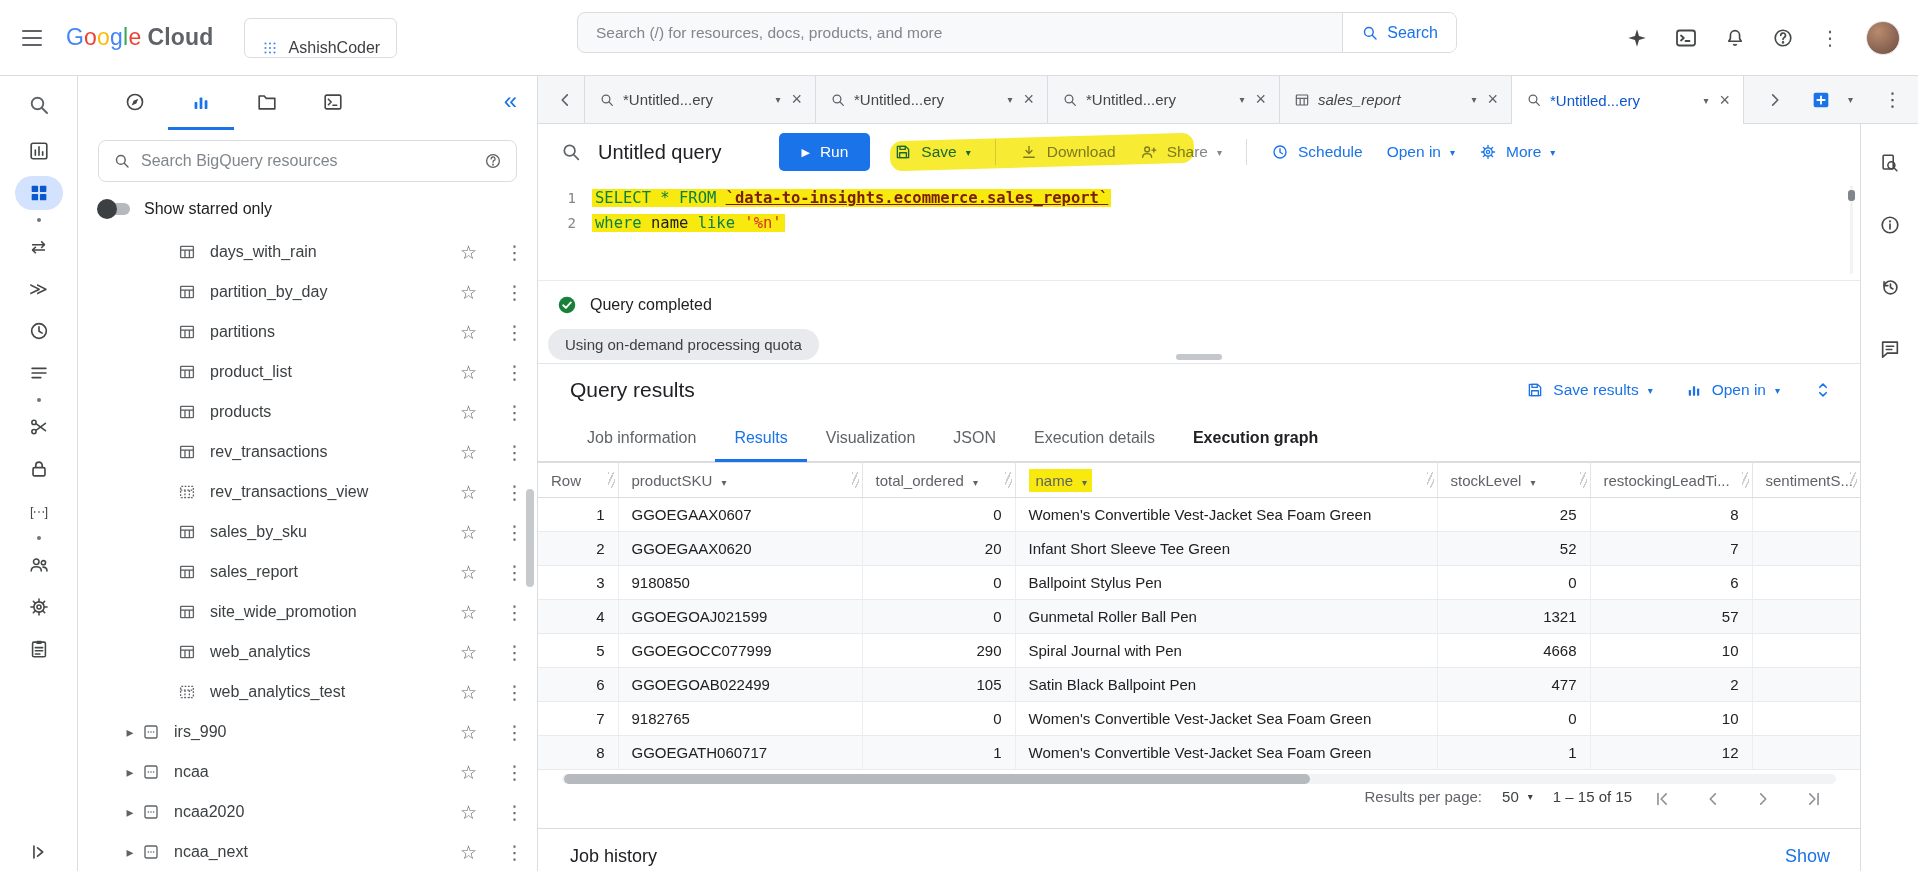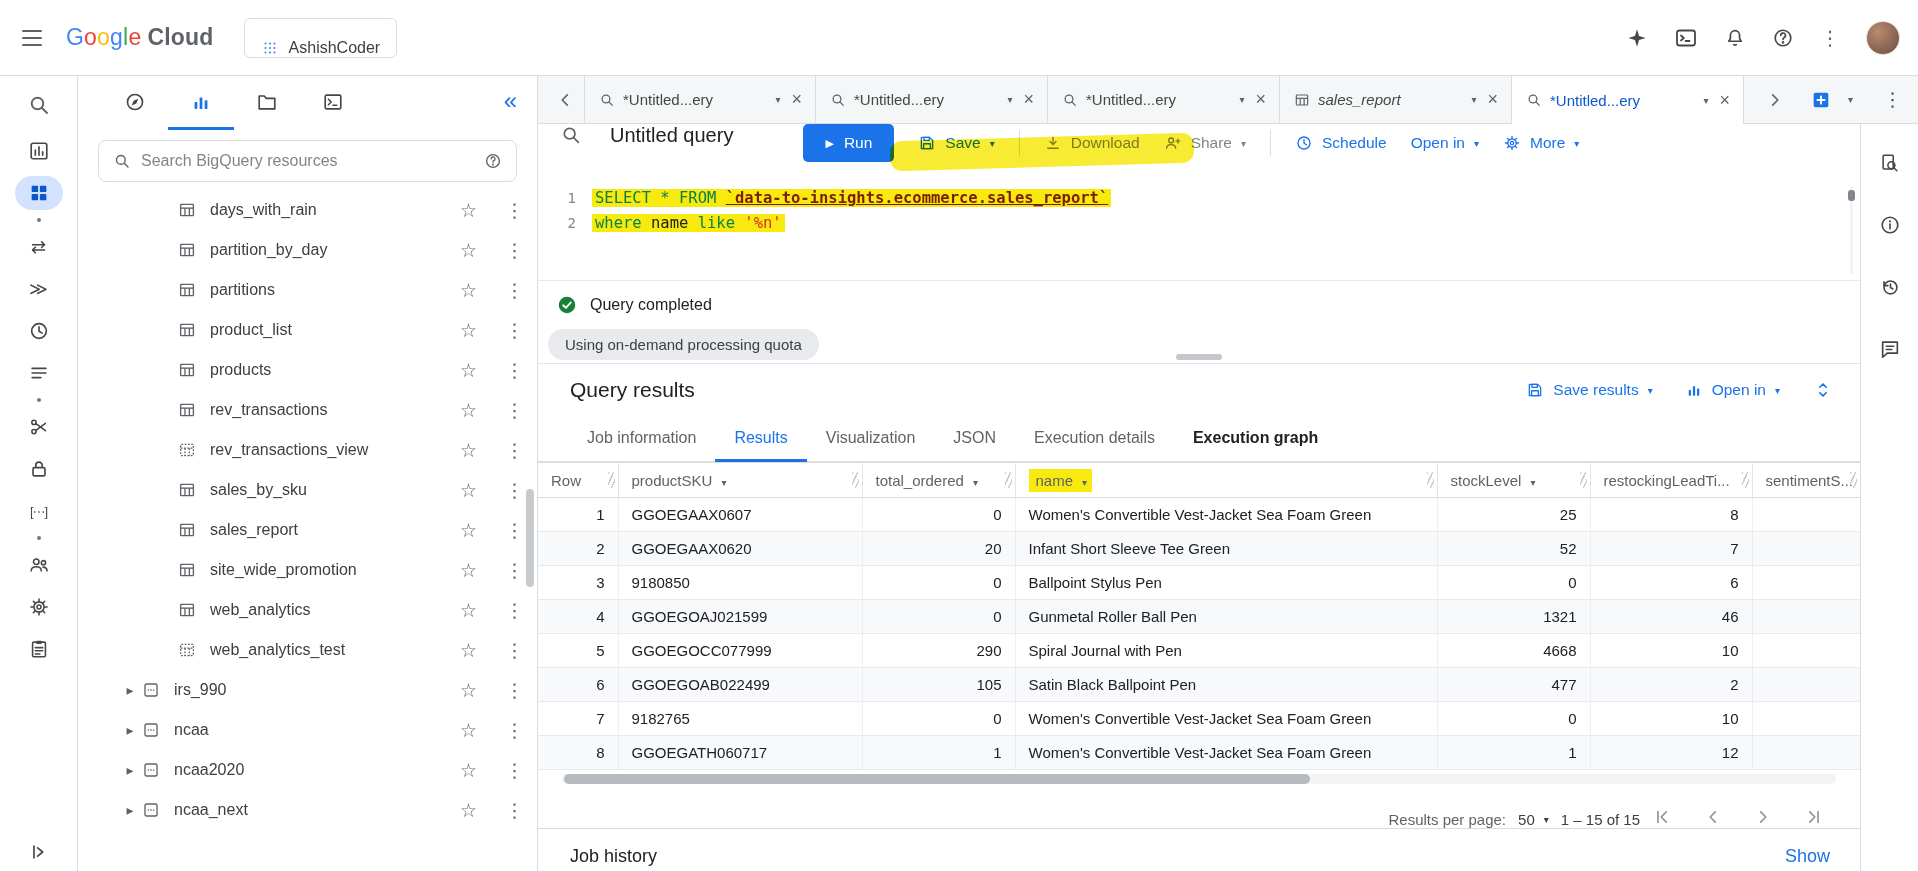--- a/index.html
+++ b/index.html
@@ -76,21 +76,21 @@
   .etab.table-tab .t-label { font-style:italic; }
   .tabbar-right { display:flex; align-items:center; gap:16px; padding:0 12px; }
   .tabbar-kebab { margin-left:auto; display:flex; align-items:center; padding-right:16px; color:#444746; font-size:19px; cursor:pointer; }
 
   .contentrow { flex:1; display:flex; min-width:0; }
   .maincontent { flex:1; display:flex; flex-direction:column; min-width:0; background:#fff; }
   .rightrail { width:58px; border-left:1px solid #dadce0; display:flex; flex-direction:column; align-items:center; padding-top:24px; gap:32px; color:#444746; }
   .rightrail .rail-item { width:40px; height:30px; }
 
   
-  .toolbar { height:56px; display:flex; align-items:flex-start; padding:0 20px 0 22px; position:relative;gap:12px; }
+  .toolbar { height:56px; display:flex; align-items:center; padding:0 20px 0 22px; position:relative; }
   .tb-title { font-size:20px; font-weight:400; color:#202124; margin-left:16px; }
   .tb-actions { display:flex; align-items:center; margin-left:58px; gap:24px; position:relative; z-index:1; }
   .btn-run { height:38px; padding:0 22px; border:0; border-radius:5px; background:#1a73e8; color:#fff; font-size:15.5px; font-weight:500; display:flex; align-items:center; gap:10px; cursor:pointer; font-family:"Liberation Sans",sans-serif; }
   .btn-run .play { font-size:11px; }
   .tb-link { display:flex; align-items:center; gap:9px; font-size:15.5px; font-weight:500; color:#1a73e8; cursor:pointer; }
   .tb-link.disabled { color:#80868b; }
   .tb-sep { width:1px; height:26px; background:#dadce0; }
   .caret { font-size:10px; }
   .hl-swoosh { position:absolute; left:352px; top:13px; width:304px; height:30px; background:#f6e80f; opacity:.85; border-radius:12px; transform:rotate(-1.6deg); mix-blend-mode:multiply; pointer-events:none; z-index:2; }
 
@@ -131,21 +131,21 @@
   .rtable td { height:34px; padding:0 13px; border-bottom:1px solid #e8eaed; border-right:1px solid #eceef0; white-space:nowrap; overflow:hidden; color:#202124; }
   .rtable td:last-child { border-right:0; }
   .rtable tbody tr:nth-child(even) td { background:#f8f9fa; }
   .cell-num { text-align:right; }
   .name-hl { background:#f8ea0e; padding:3px 5px 3px 7px; }
 
   .hscroll { height:18px; position:relative; }
   .hscroll-track { position:absolute; left:24px; right:24px; top:4px; height:10px; border-radius:5px; background:#f1f3f4; }
   .hscroll-thumb { position:absolute; left:26px; top:4px; width:746px; height:10px; border-radius:5px; background:#b6babf; cursor:grab; }
 
-  .pagination { height:40px; display:flex; align-items:flex-end; justify-content:flex-end; gap:12px; padding-right:36px; font-size:15px; color:#5f6368; }
+  .pagination { height:40px; display:flex; align-items:flex-start; justify-content:flex-end; gap:20px; padding-right:36px; font-size:15px; color:#5f6368; }
   .pp-select { display:flex; align-items:center; gap:9px; color:#3c4043; cursor:pointer; }
   .pp-range { color:#3c4043; }
   .pg-icons { display:flex; align-items:center; gap:28px; color:#8f949a; }
   .pg-icons .ic22 { cursor:pointer; }
 
   .jobhistory { border-top:1px solid #dadce0; flex:1; min-height:48px; display:flex; align-items:center; padding:0 30px 0 32px; }
   .jh-title { font-size:18px; color:#202124; }
   .jh-show { margin-left:auto; color:#1a73e8; font-size:18px; font-weight:500; cursor:pointer; }
 </style>
 </head>
@@ -418,20 +418,29 @@
     </div>
   <div class="logo">
     <span id="google-letters"><span style="color: rgb(66, 133, 244);">G</span><span style="color: rgb(234, 67, 53);">o</span><span style="color: rgb(251, 188, 5);">o</span><span style="color: rgb(66, 133, 244);">g</span><span style="color: rgb(52, 168, 83);">l</span><span style="color: rgb(234, 67, 53);">e</span></span>
     <span class="cloud">Cloud</span>
   </div>
   <div class="proj">
     <svg class="ic18" style="color:#4285f4">
         <use href="#sym-dotsgrid"></use>
       </svg>
     <span>AshishCoder</span>
+  </div>
+  <div class="searchwrap">
+    <input type="text" placeholder="Search (/) for resources, docs, products, and more" style="">
+    <div class="searchbtn">
+      <svg class="ic18">
+          <use href="#sym-search"></use>
+        </svg>
+      <span>Search</span>
+    </div>
   </div>
   <div class="hdr-icons">
     <svg class="ic22">
         <use href="#sym-sparkle"></use>
       </svg>
     <svg class="ic24">
         <use href="#sym-termbox"></use>
       </svg>
     <svg class="ic22">
         <use href="#sym-bell"></use>
@@ -543,20 +552,24 @@
       <span class="exp-collapse">«</span>
     </div>
     <div class="exp-search">
       <svg class="ic18">
           <use href="#sym-search"></use>
         </svg>
       <input type="text" placeholder="Search BigQuery resources" style="">
       <svg class="ic18">
           <use href="#sym-help"></use>
         </svg>
+    </div>
+    <div class="exp-toggle">
+      <span class="switch"></span>
+      <span>Show starred only</span>
     </div>
     <div class="tree" id="tree">
         <div class="tree-row">
           <span class="tree-ind"></span>
           <span class="tree-ic">
             <svg class="ic18" viewBox="0 0 24 24">
               <use href="#sym-table"></use>
             </svg>
           </span>
           <span class="tree-label">days_with_rain</span>
@@ -965,21 +978,21 @@
                   <td class="cell-num">0</td>
                   <td class="cell-num">6</td>
                   <td></td>
                 </tr>
                 <tr>
                   <td class="cell-num">4</td>
                   <td>GGOEGOAJ021599</td>
                   <td class="cell-num">0</td>
                   <td>Gunmetal Roller Ball Pen</td>
                   <td class="cell-num">1321</td>
-                  <td class="cell-num">46</td>
+                  <td class="cell-num">57</td>
                   <td></td>
                 </tr>
                 <tr>
                   <td class="cell-num">5</td>
                   <td>GGOEGOCC077999</td>
                   <td class="cell-num">290</td>
                   <td>Spiral Journal with Pen</td>
                   <td class="cell-num">4668</td>
                   <td class="cell-num">10</td>
                   <td></td>

